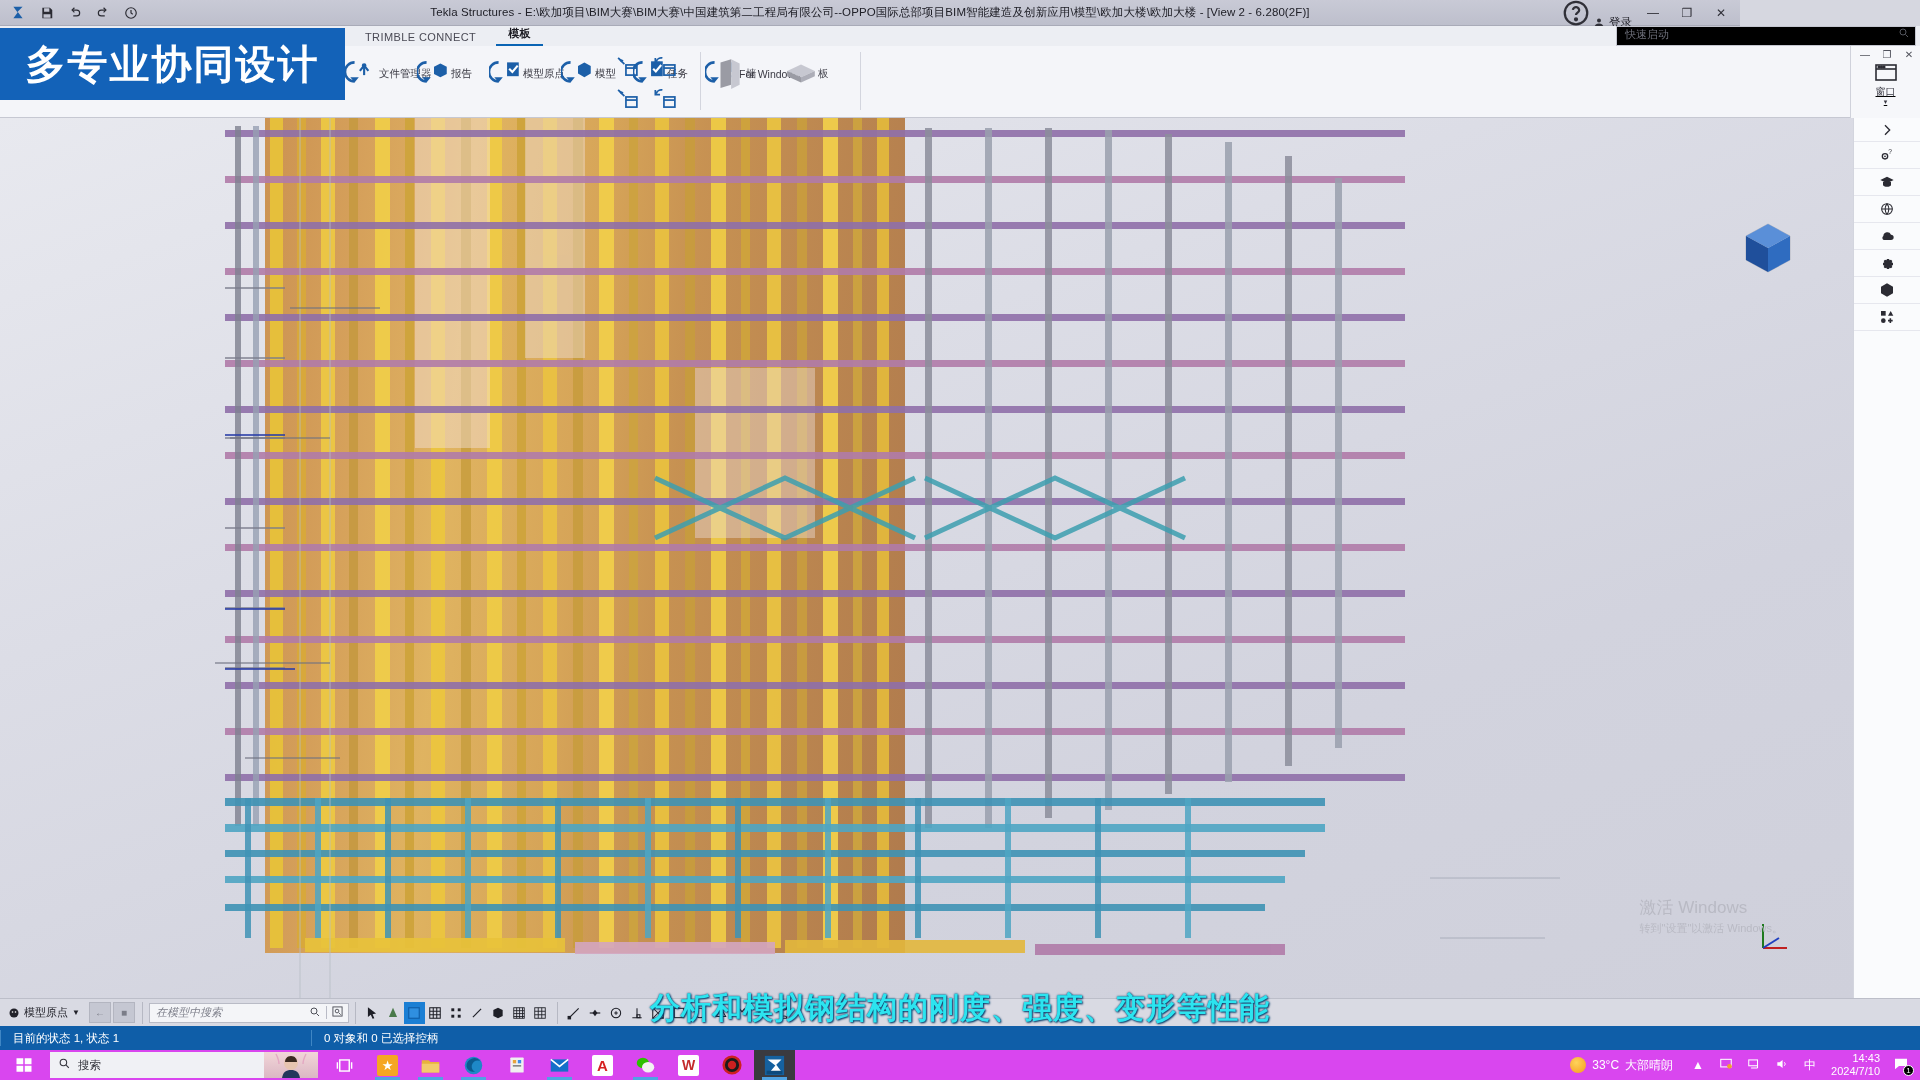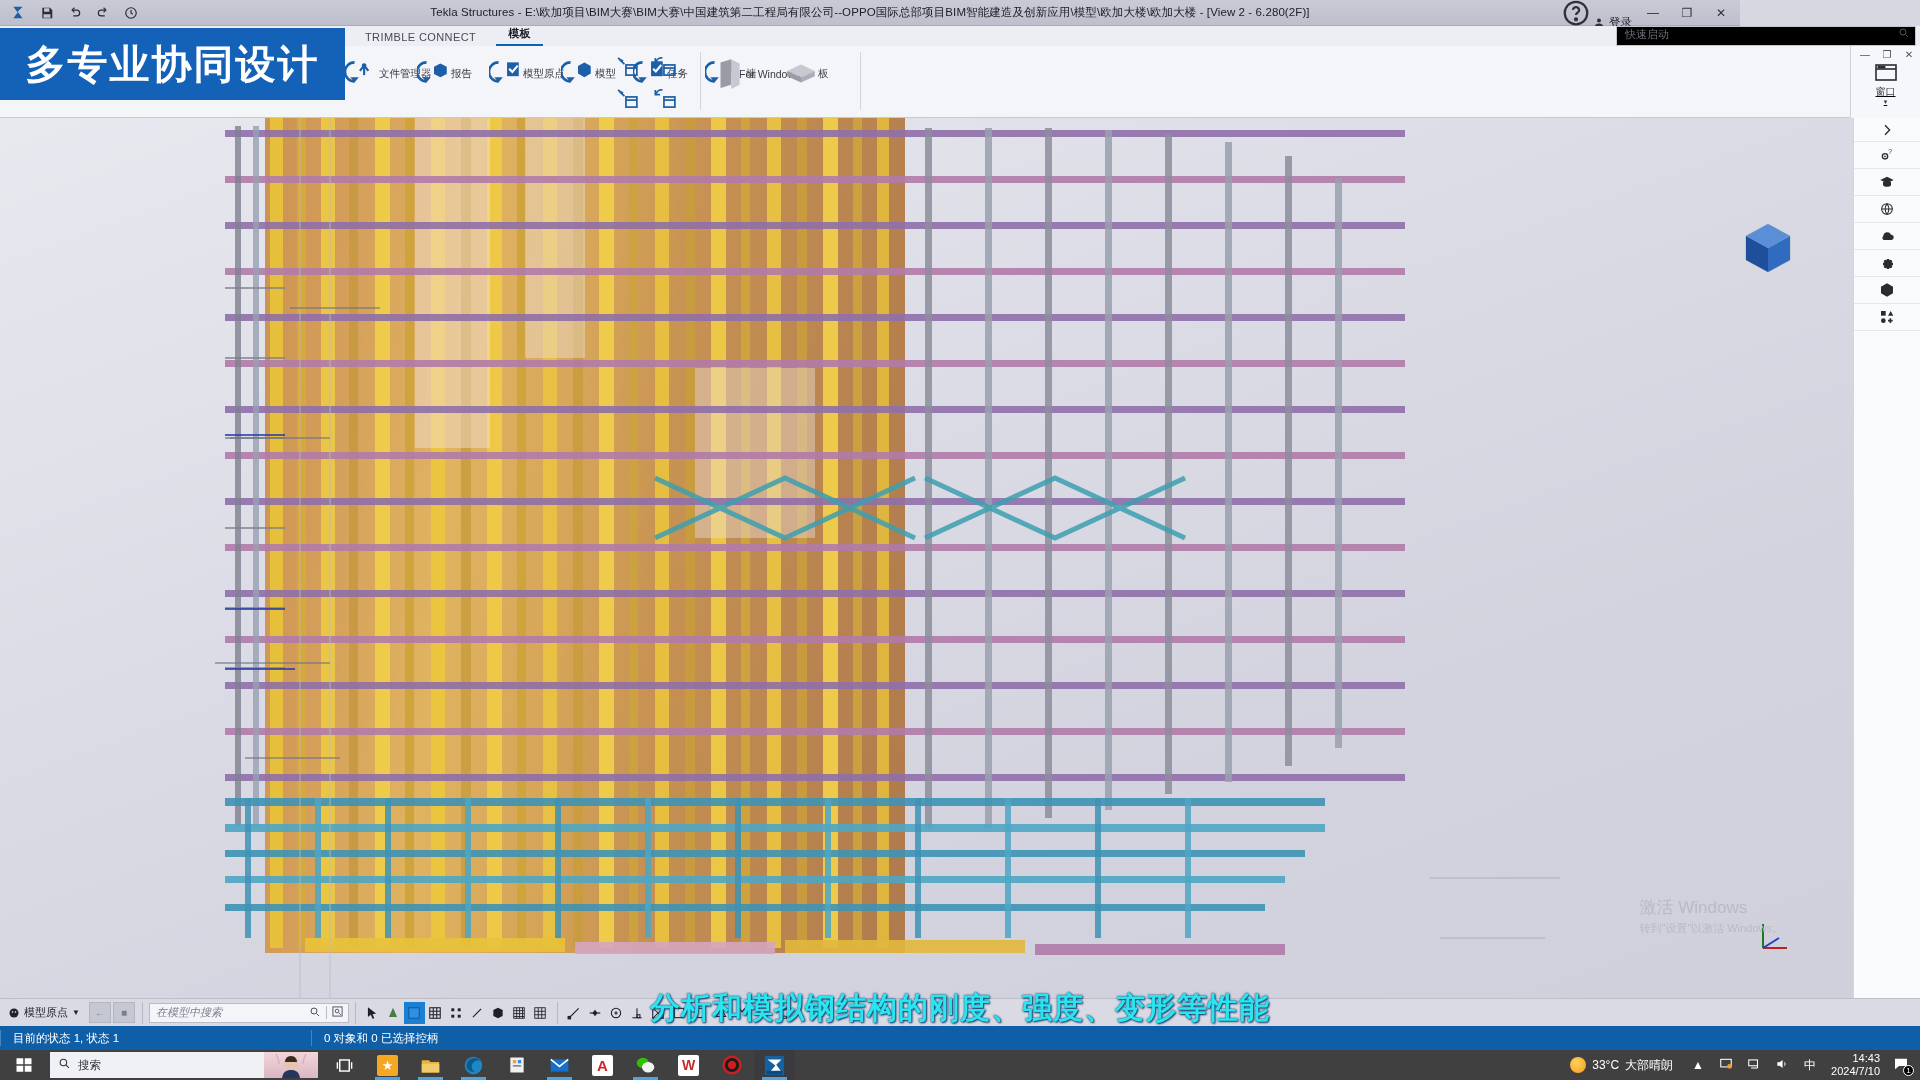--- a/index.html
+++ b/index.html
@@ -124,21 +124,21 @@
   .sb-sep { width:1px; height:16px; background:#3f86c4; }
 
   
   .subtitle { position:absolute; left:0; top:988px; width:1920px; text-align:center;
     font-size:30px; font-weight:700; color:#2ce4ef; letter-spacing:1px;
     text-shadow:0 0 2px #0a3a6a, 1px 1px 2px #07406e; pointer-events:none;
     font-family:"DejaVu Sans","Liberation Sans",sans-serif; }
 
   
   .taskbar { position:absolute; left:0; top:1050px; width:1920px; height:30px;
-    background:#404040; display:flex; align-items:center; }
+    background:#d946ef; display:flex; align-items:center; }
   .tb-start { width:48px; height:30px; display:flex; align-items:center; justify-content:center; }
   .tb-searchbox { width:268px; height:26px; background:#f0f1f5; display:flex; align-items:center;
     margin-left:2px; position:relative; overflow:hidden; }
   .tb-searchbox .sic { width:28px; text-align:center; font-size:12px; color:#33343c; }
   .tb-searchbox .stx { font-size:11.5px; color:#33343c; }
   .tb-avatar { position:absolute; right:0; top:0; width:54px; height:26px;
     background:linear-gradient(#f2d6d8,#dbb7c4); }
   .tb-apps { display:flex; align-items:center; margin-left:6px; gap:2px; }
   .tapp { width:41px; height:30px; display:flex; align-items:center; justify-content:center;
     position:relative; }

